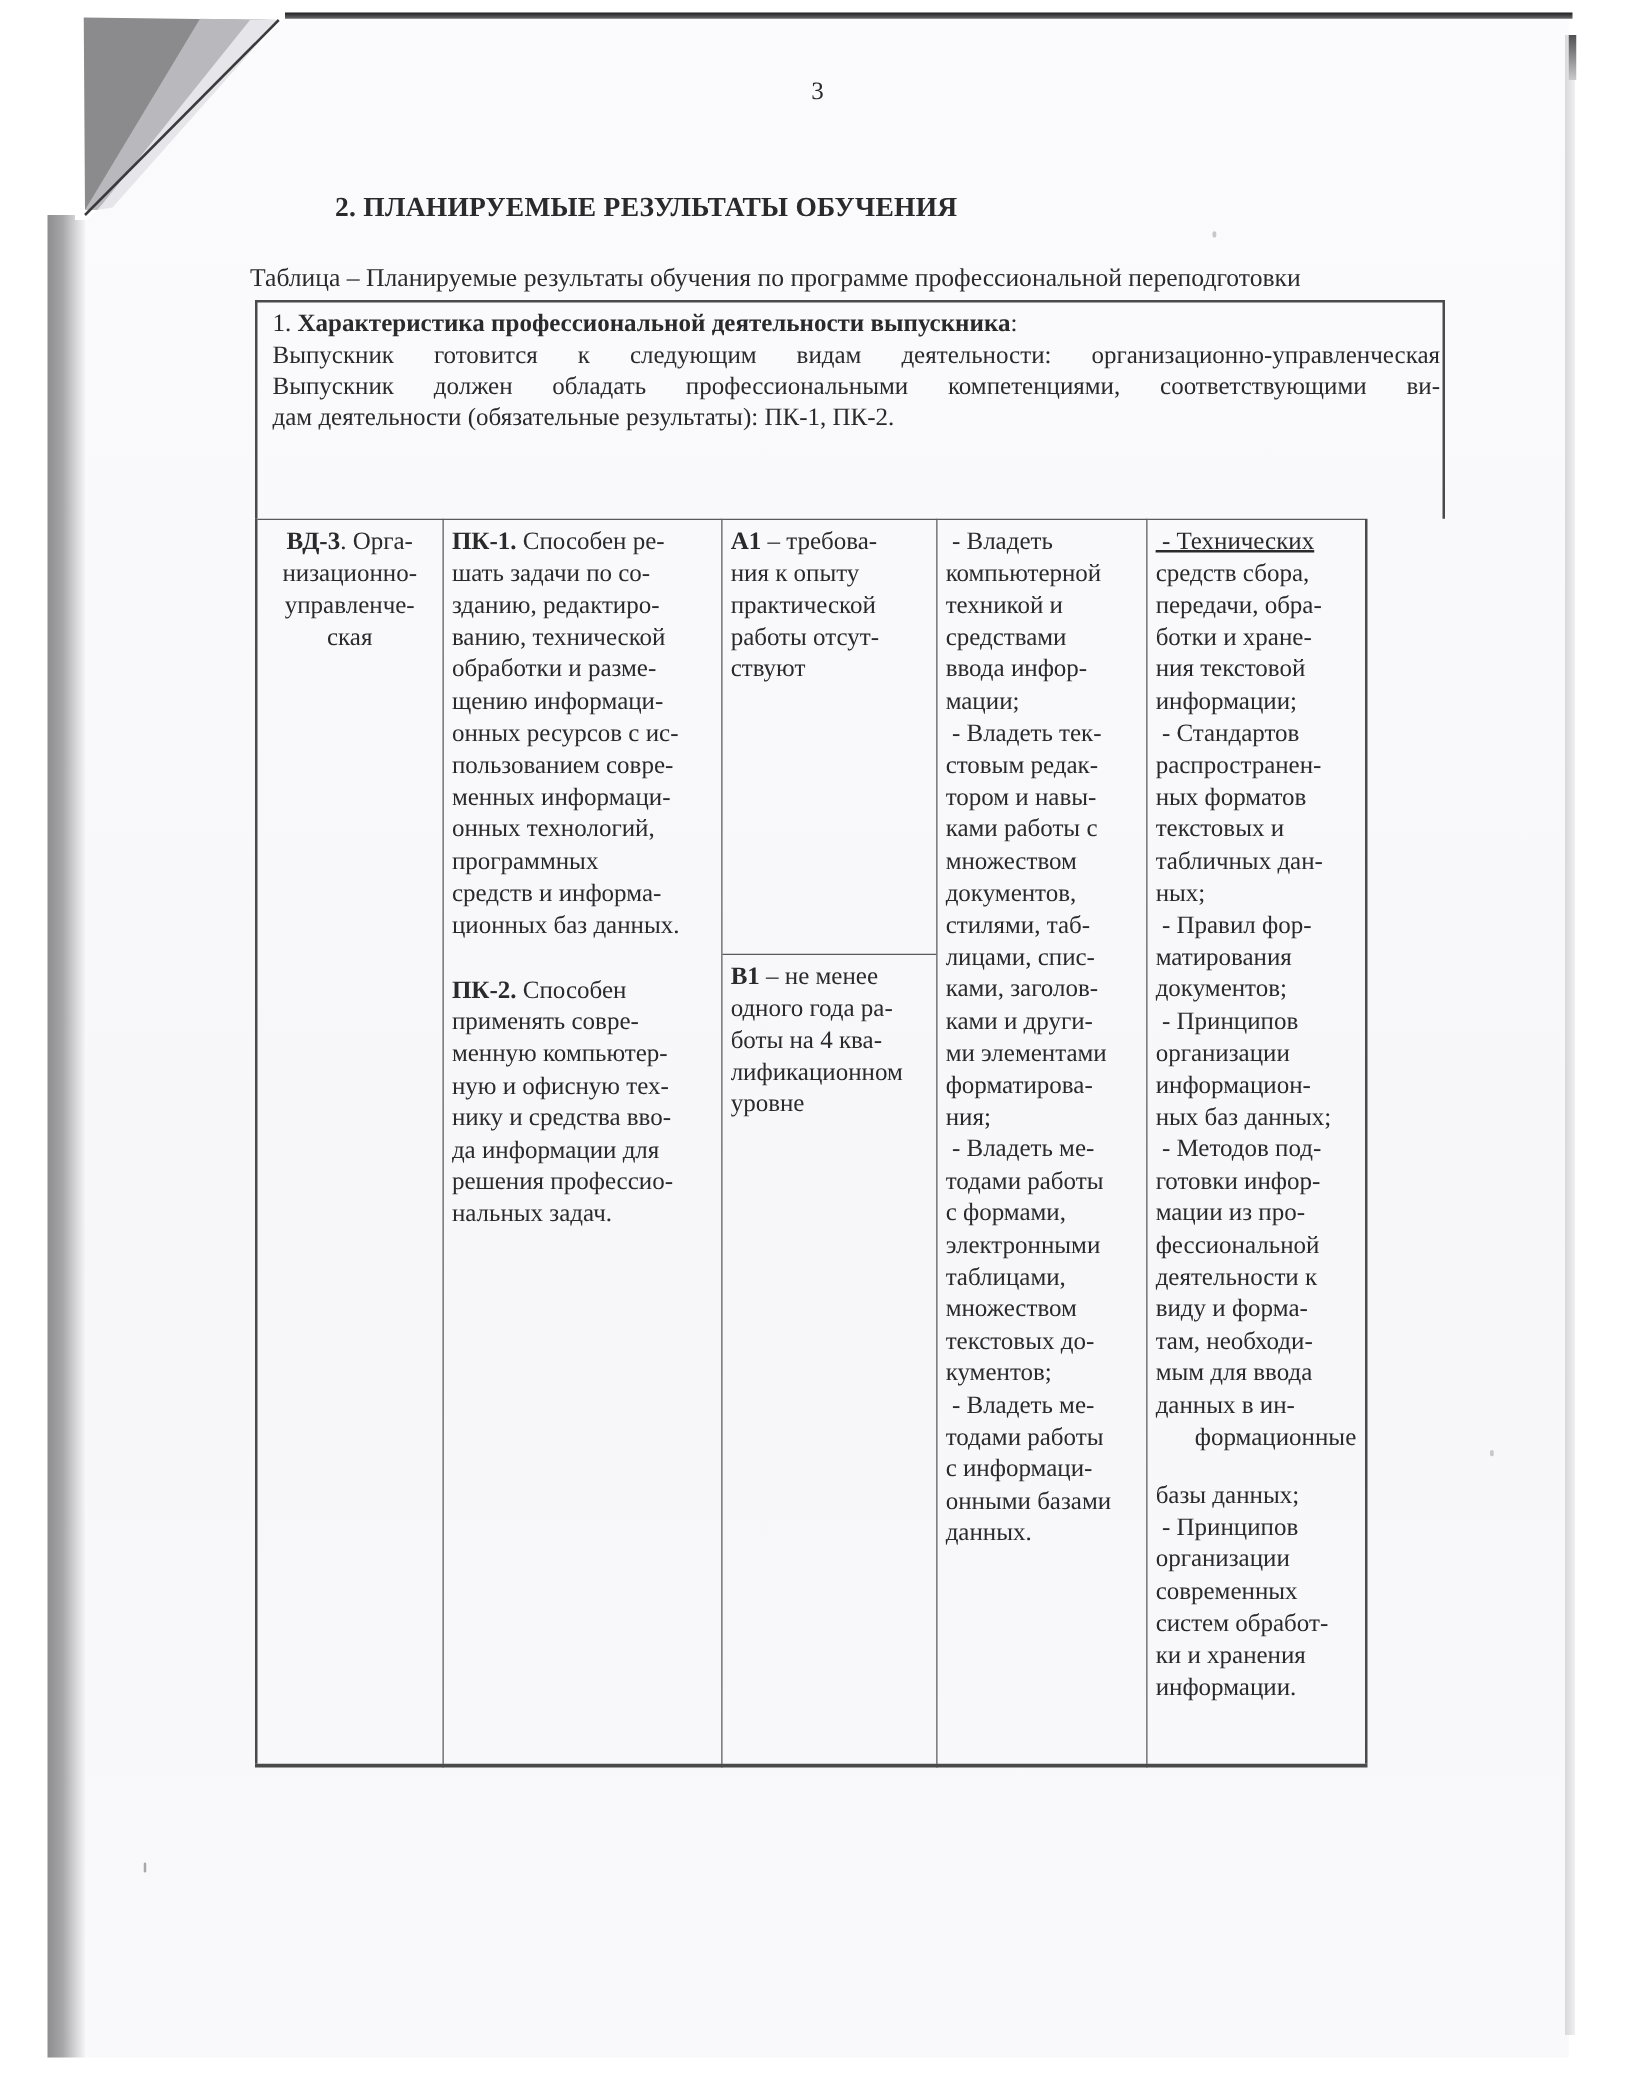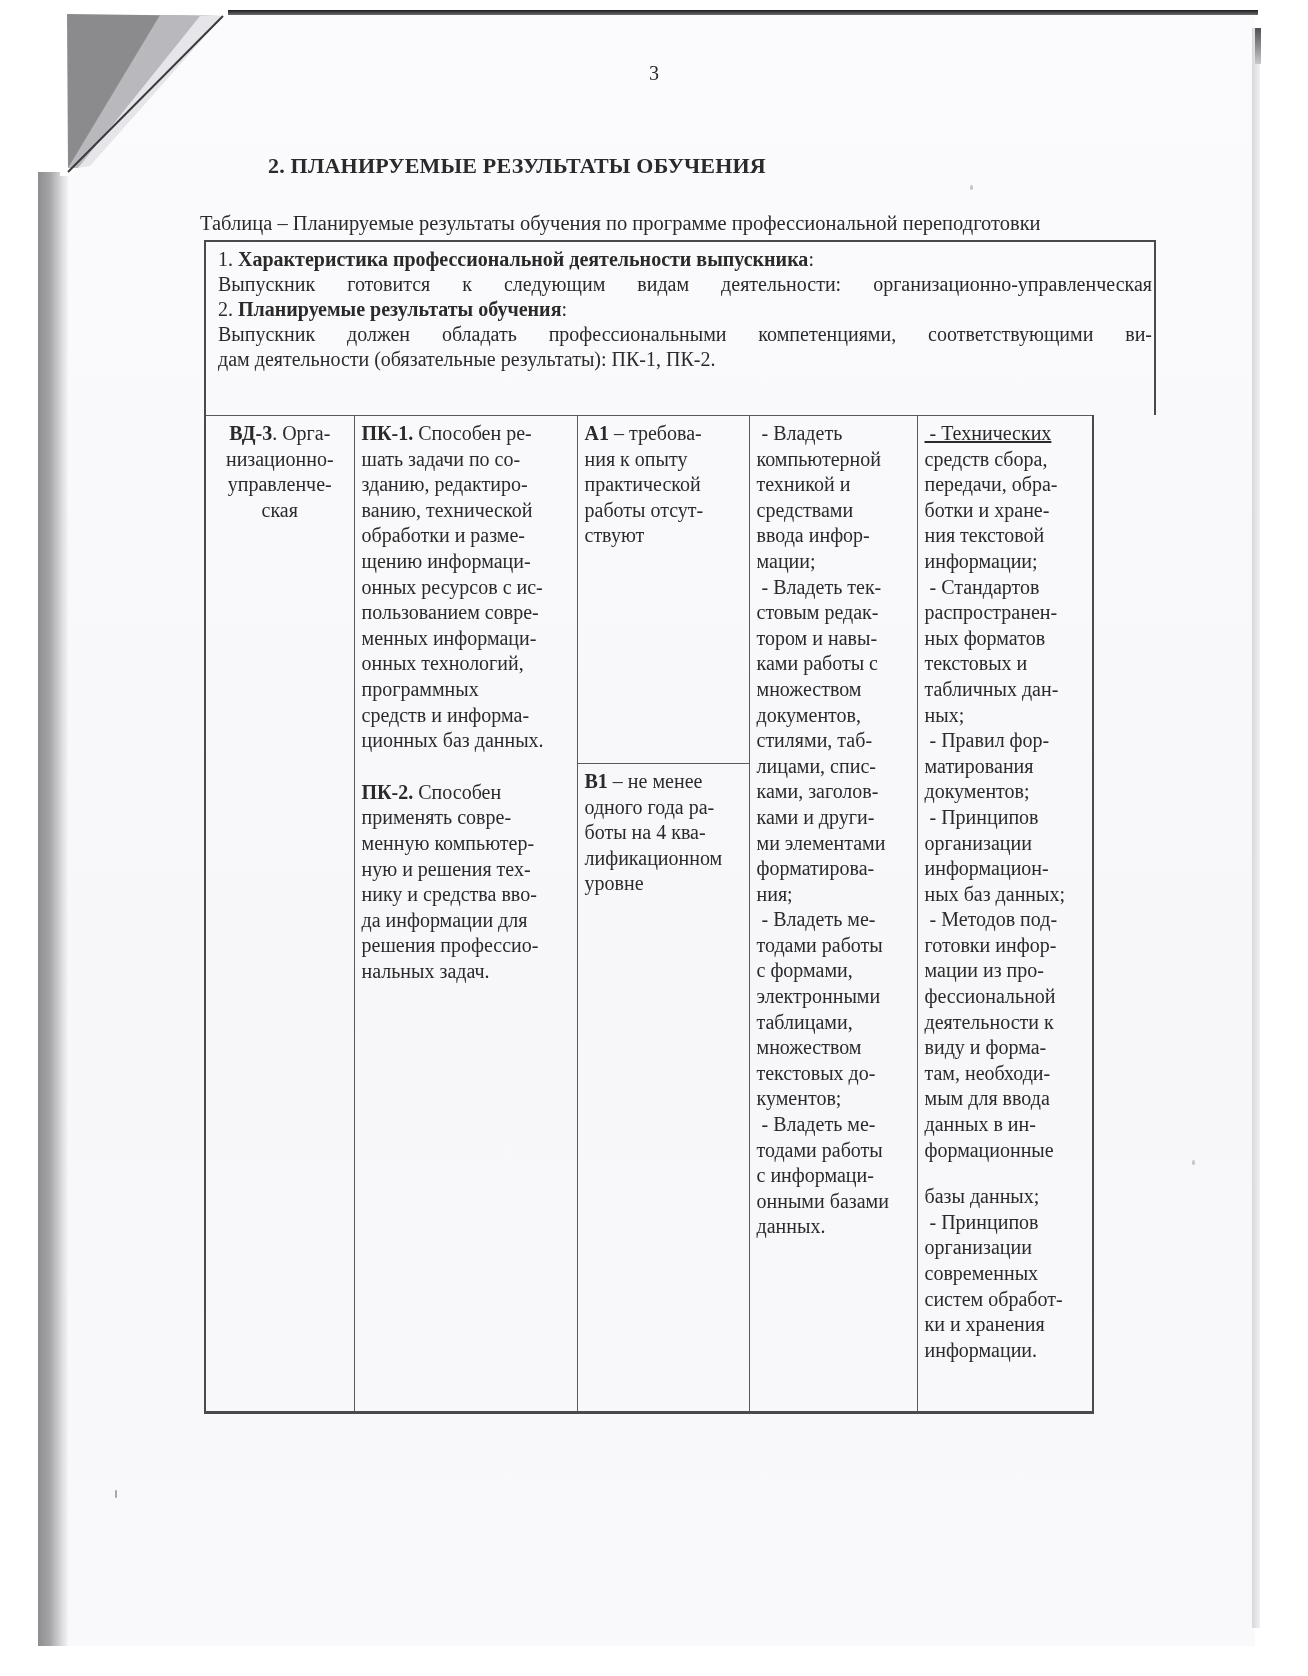--- a/index.html
+++ b/index.html
@@ -100,23 +100,20 @@
 
 <div class="section-heading">2. ПЛАНИРУЕМЫЕ РЕЗУЛЬТАТЫ ОБУЧЕНИЯ</div>
 
 <div class="table-caption">Таблица – Планируемые результаты обучения по программе профессиональной переподготовки</div>
 
 <div class="intro-box">
   <div class="intro-line">
     <span>1. </span><span class="bold">Характеристика профессиональной деятельности выпускника</span><span>:</span>
   </div>
   <div class="intro-line justify">Выпускник готовится к следующим видам деятельности: организационно-управленческая</div>
-  <div class="intro-line">
-    <span>2. </span><span class="bold">Планируемые результаты обучения</span><span>:</span>
-  </div>
   <div class="intro-line justify">Выпускник должен обладать профессиональными компетенциями, соответствующими ви-</div>
   <div class="intro-line">дам деятельности (обязательные результаты): ПК-1, ПК-2.</div>
 </div>
 
 <table class="grid-table">
   <colgroup>
     <col class="c1">
       <col class="c2">
       <col class="c3">
       <col class="c4">
@@ -144,21 +141,21 @@
             <span class="line">онных технологий,</span>
             <span class="line">программных</span>
             <span class="line">средств и информа-</span>
             <span class="line">ционных баз данных.</span>
           </div>
       <div class="gap"></div>
       <div>
             <span class="line"><span class="bold">ПК-2.</span><span> Способен</span></span>
             <span class="line">применять совре-</span>
             <span class="line">менную компьютер-</span>
-            <span class="line">ную и решения тех-</span>
+            <span class="line">ную и офисную тех-</span>
             <span class="line">нику и средства вво-</span>
             <span class="line">да информации для</span>
             <span class="line">решения профессио-</span>
             <span class="line">нальных задач.</span>
           </div>
     </td>
     <td class="exp-cell">
       <div class="exp-a">
             <span class="line"><span class="bold">А1</span><span> – требова-</span></span>
             <span class="line">ния к опыту</span>
@@ -233,21 +230,21 @@
             <span class="line" style="white-space: pre;">ных баз данных;</span>
             <span class="line" style="white-space: pre;"> - Методов под-</span>
             <span class="line" style="white-space: pre;">готовки инфор-</span>
             <span class="line" style="white-space: pre;">мации из про-</span>
             <span class="line" style="white-space: pre;">фессиональной</span>
             <span class="line" style="white-space: pre;">деятельности к</span>
             <span class="line" style="white-space: pre;">виду и форма-</span>
             <span class="line" style="white-space: pre;">там, необходи-</span>
             <span class="line" style="white-space: pre;">мым для ввода</span>
             <span class="line" style="white-space: pre;">данных в ин-</span>
-            <span class="line" style="white-space: pre;">формационные</span>
+            <span class="line" style="white-space: pre; text-align: right;">формационные</span>
             <span class="line" style="white-space: pre; margin-top: 21px;">базы данных;</span>
             <span class="line" style="white-space: pre;"> - Принципов</span>
             <span class="line" style="white-space: pre;">организации</span>
             <span class="line" style="white-space: pre;">современных</span>
             <span class="line" style="white-space: pre;">систем обработ-</span>
             <span class="line" style="white-space: pre;">ки и хранения</span>
             <span class="line" style="white-space: pre;">информации.</span>
           </div>
     </td>
   </tr>

